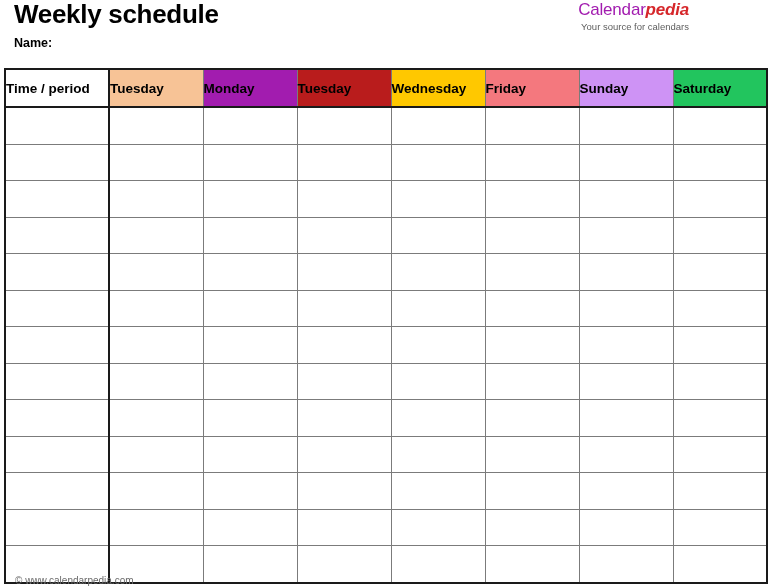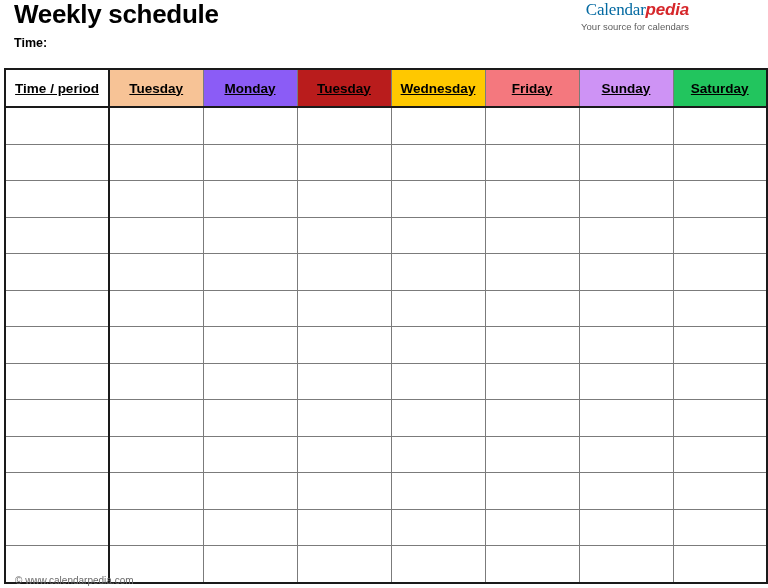--- a/index.html
+++ b/index.html
@@ -55,23 +55,22 @@
     text-align: right;
     line-height: 1;
   }
   .brand-title {
     font-size: 17px;
     line-height: 19px;
     white-space: nowrap;
     color: #4d4d4d;
   }
   .brand-title .b-dark {
-    color: #0369a1;
+    color: #a21caf;
     letter-spacing: -0.2px;
-    font-family: Liberation Serif, serif;
   }
   .brand-title .b-red {
     color: #d6272b;
     font-style: italic;
     font-weight: bold;
     letter-spacing: -0.2px;
   }
   .brand-tag {
     font-size: 9.5px;
     color: #5e5e5e;
@@ -89,26 +88,25 @@
   }
   .sched th, .sched td {
     border: 1px solid #7b7b7b;
     padding: 0;
     margin: 0;
   }
   .sched thead th {
     height: 36px;
     font-size: 13.5px;
     font-weight: bold;
-    text-align: center;
+    text-align: left;
     vertical-align: middle;
     border-top: 2px solid #1a1a1a;
     border-bottom: 2px solid #1a1a1a;
     white-space: nowrap;
-    text-decoration: underline;
   }
   .sched tbody td {
     height: 35.5px;
     background: #ffffff;
   }
 
   
   .sched th.col-time, .sched td.col-time {
     border-left: 2px solid #1a1a1a;
     border-right: 2px solid #1a1a1a;
@@ -135,21 +133,21 @@
   }
 </style>
 </head>
 <body>
 
 <div class="page">
 
   <div class="top-band">
     <div class="title">Weekly schedule</div>
 
-    <div class="name-label">Time:</div>
+    <div class="name-label">Name:</div>
 
     <div class="brand">
       <div class="brand-title"><span class="b-dark">Calendar</span><span class="b-red">pedia</span></div>
       <div class="brand-tag">Your source for calendars</div>
     </div>
   </div>
 
   <table class="sched">
     <colgroup>
       <col style="width:104px">
@@ -158,21 +156,21 @@
       <col style="width:94px">
       <col style="width:94px">
       <col style="width:94px">
       <col style="width:94px">
       <col style="width:94px">
     </colgroup>
     <thead>
       <tr id="head-row">
           <th class="col-time" style="background: rgb(255, 255, 255);">Time / period</th>
           <th class="col-first-day" style="background: rgb(247, 195, 150);">Tuesday</th>
-          <th style="background: #8b5cf6;">Monday</th>
+          <th style="background: #a21caf;">Monday</th>
           <th style="background: #b91c1c;">Tuesday</th>
           <th style="background: rgb(255, 200, 0);">Wednesday</th>
           <th style="background: rgb(244, 120, 126);">Friday</th>
           <th style="background: rgb(206, 147, 245);">Sunday</th>
           <th class="col-last" style="background: #22c55e;">Saturday</th>
         </tr>
     </thead>
     <tbody id="body-rows">
         <tr>
           <td class="col-time"></td>

